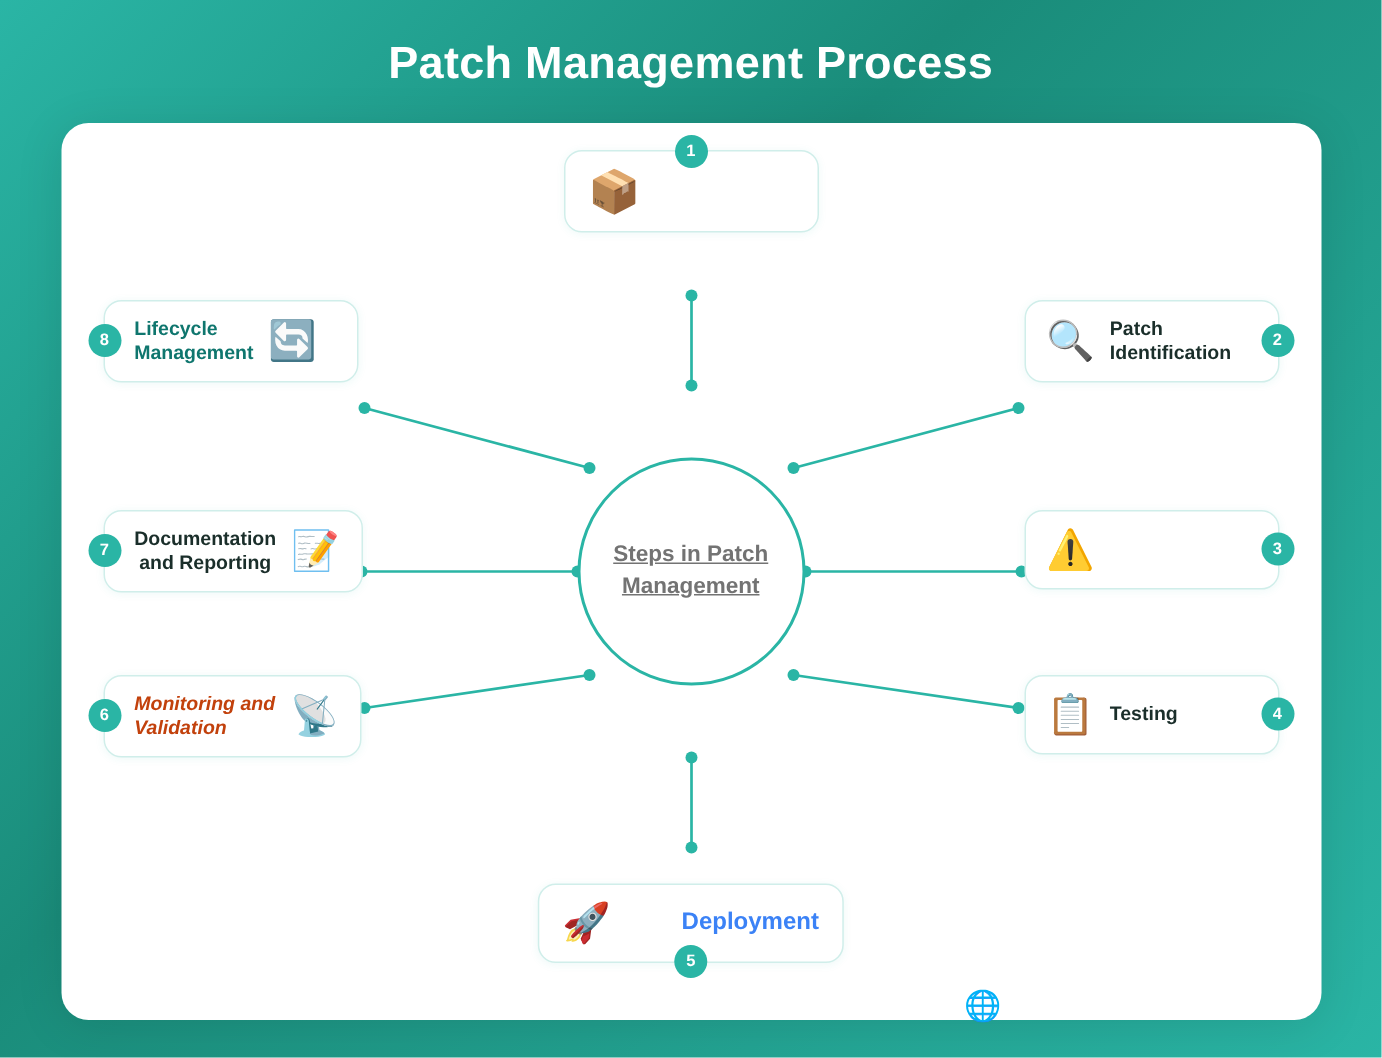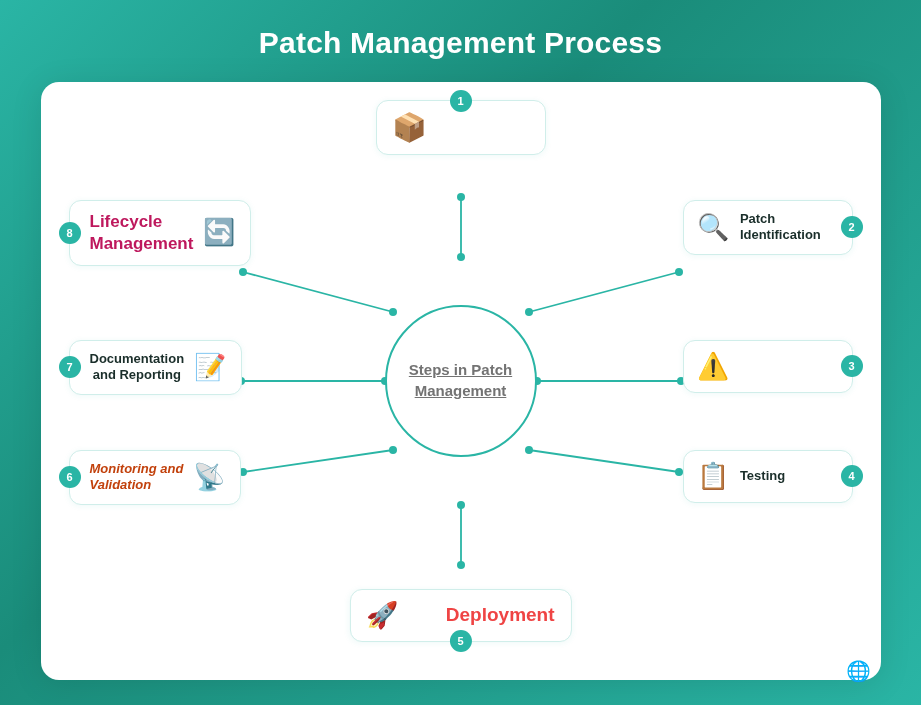--- a/index.html
+++ b/index.html
@@ -78,40 +78,41 @@
     </div>
 
     <div style="position:absolute;right:28px;top:368px;background:white;border:1.5px solid #d0eeea;border-radius:12px;display:flex;align-items:center;padding:10px 20px 10px 14px;gap:10px;box-shadow:0 1px 6px rgba(42,181,165,0.08);min-width:170px;z-index:5;">
       <span style="font-size:26px;color:#2ab5a5;">📋</span>
       <span style="font-size:13px;font-weight:600;color:#1a2e2a;line-height:1.3;">Testing</span>
       <div style="position:absolute;right:-11px;top:50%;transform:translateY(-50%);width:22px;height:22px;border-radius:50%;background:#2ab5a5;color:white;font-size:11px;font-weight:700;display:flex;align-items:center;justify-content:center;">4</div>
     </div>
 
     <div style="position:absolute;left:50%;bottom:38px;transform:translateX(-50%);background:white;border:1.5px solid #d0eeea;border-radius:12px;display:flex;align-items:center;padding:10px 16px;gap:10px;box-shadow:0 1px 6px rgba(42,181,165,0.08);min-width:170px;z-index:5;">
       <span style="font-size:26px;color:#2ab5a5;">🚀</span>
-      <span style="font-size:19px;font-weight:600;color:#ef4444;line-height:1.3;padding-left:37px;">Deployment</span>
+      <span style="font-size:16px;font-weight:600;color:#3b82f6;line-height:1.3;padding-left:37px;">Deployment</span>
       <div style="position:absolute;bottom:-11px;left:50%;transform:translateX(-50%);width:22px;height:22px;border-radius:50%;background:#2ab5a5;color:white;font-size:11px;font-weight:700;display:flex;align-items:center;justify-content:center;">5</div>
     </div>
 
     <div style="position:absolute;left:28px;top:368px;background:white;border:1.5px solid #d0eeea;border-radius:12px;display:flex;align-items:center;padding:10px 14px 10px 20px;gap:10px;box-shadow:0 1px 6px rgba(42,181,165,0.08);min-width:170px;z-index:5;">
       <div style="position:absolute;left:-11px;top:50%;transform:translateY(-50%);width:22px;height:22px;border-radius:50%;background:#2ab5a5;color:white;font-size:11px;font-weight:700;display:flex;align-items:center;justify-content:center;">6</div>
       <span style="font-size:13px;font-weight:600;color:#c2410c;line-height:1.3;font-style:italic;">Monitoring and<br>Validation</span>
       <span style="font-size:26px;color:#2ab5a5;">📡</span>
     </div>
 
     <div style="position:absolute;left:28px;top:258px;background:white;border:1.5px solid #d0eeea;border-radius:12px;display:flex;align-items:center;padding:10px 14px 10px 20px;gap:10px;box-shadow:0 1px 6px rgba(42,181,165,0.08);min-width:170px;z-index:5;">
       <div style="position:absolute;left:-11px;top:50%;transform:translateY(-50%);width:22px;height:22px;border-radius:50%;background:#2ab5a5;color:white;font-size:11px;font-weight:700;display:flex;align-items:center;justify-content:center;">7</div>
       <span style="font-size:13px;font-weight:600;color:#1a2e2a;line-height:1.3;text-align:center;">Documentation<br>and Reporting</span>
       <span style="font-size:26px;color:#2ab5a5;">📝</span>
     </div>
 
     <div style="position:absolute;left:28px;top:118px;background:white;border:1.5px solid #d0eeea;border-radius:12px;display:flex;align-items:center;padding:10px 14px 10px 20px;gap:10px;box-shadow:0 1px 6px rgba(42,181,165,0.08);min-width:170px;z-index:5;">
       <div style="position:absolute;left:-11px;top:50%;transform:translateY(-50%);width:22px;height:22px;border-radius:50%;background:#2ab5a5;color:white;font-size:11px;font-weight:700;display:flex;align-items:center;justify-content:center;">8</div>
-      <span style="font-size:17px;font-weight:600;color:#be185d;line-height:1.3;">Lifecycle<br>Management</span>
+      <span style="font-size:13px;font-weight:600;color:#0f766e;line-height:1.3;">Lifecycle<br>Management</span>
       <span style="font-size:26px;color:#2ab5a5;">🔄</span>
     </div>
 
   </div>
 
   <div style="position:absolute;bottom:22px;right:50px;display:flex;align-items:center;gap:8px;color:white;font-size:14px;font-weight:600;">
     <span style="font-size:20px;">🌐</span>
+    <span>Enterprise Networking Planet</span>
   </div>
 </div>
 
 </body></html>

